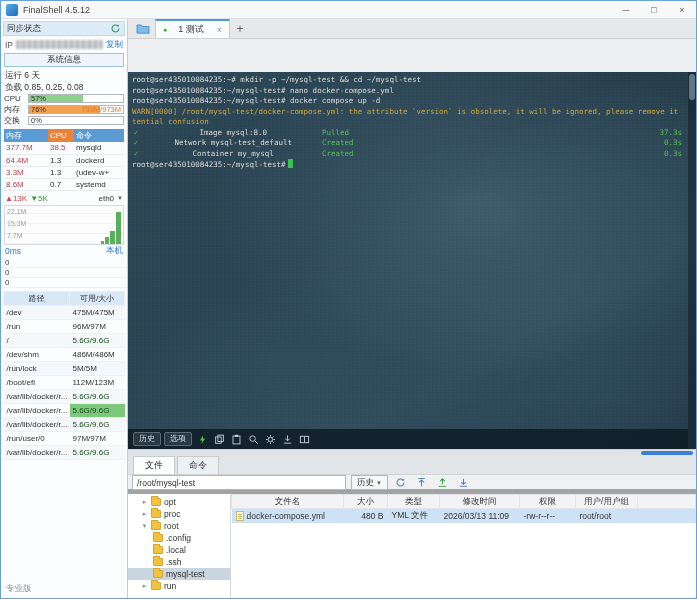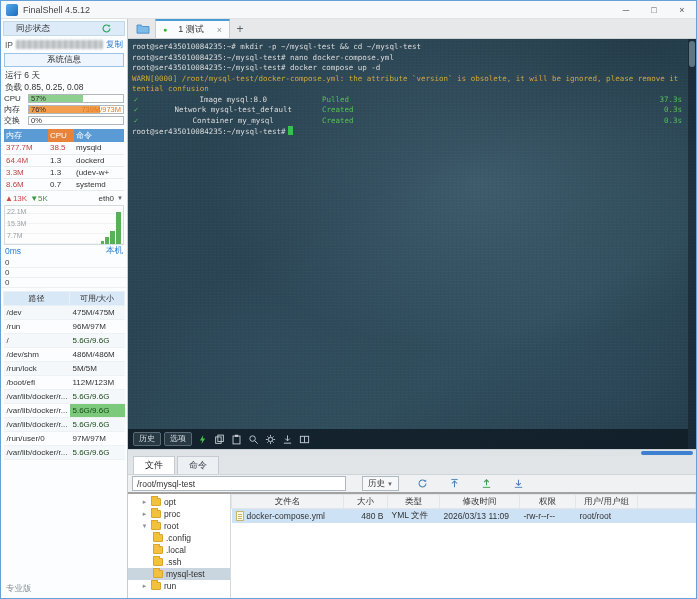--- a/index.html
+++ b/index.html
@@ -11,21 +11,21 @@
   .titlebar { height:18px; flex:none; display:flex; align-items:center; gap:5px; background:#f7f8f9; border-bottom:1px solid #e0e3e6; padding-left:5px; }
   .app-icon { width:12px; height:12px; border-radius:2px; background:linear-gradient(135deg,#56aaec,#1d6cbd); flex:none; }
   .title-text { font-size:9px; color:#444; }
   .win-controls { margin-left:auto; display:flex; height:100%; }
   .win-btn { width:28px; display:flex; align-items:center; justify-content:center; color:#555; font-size:9px; }
 
   .main-row { flex:1; display:flex; min-height:0; }
 
   
   .sidebar { width:127px; flex:none; background:#fcfdfe; border-right:1px solid #c6ccd1; display:flex; flex-direction:column; overflow:hidden; }
-  .sync-row { margin:2px 2px 1px 2px; height:15px; background:#dcebf7; border:1px solid #c2d9ec; display:flex; align-items:center; padding:0 12px; font-size:8.5px; }
+  .sync-row { margin:2px 2px 1px 2px; height:15px; background:#dcebf7; border:1px solid #c2d9ec; display:flex; align-items:center; padding:0 3px; font-size:8.5px; }
   .sync-row .sicon { margin-left:auto; display:flex; }
   .ip-row { display:flex; align-items:center; gap:3px; padding:1px 4px; height:15px; font-size:8.5px; color:#555; }
   .ip-blur { flex:1; height:9px; background:repeating-linear-gradient(90deg,#b9bcbf 0 3px,#cfd2d5 3px 6px); filter:blur(1.2px); border-radius:1px; }
   .copy-link { color:#2a7fd4; }
   .sysinfo { margin:1px 3px 2px 3px; height:14px; border:1px solid #9ec3e4; background:#eef5fc; display:flex; align-items:center; justify-content:center; font-size:8.5px; }
   .info-line { padding:1px 4px 0 4px; font-size:8.5px; color:#333; height:12px; overflow:hidden; white-space:nowrap; }
 
   .meter-row { display:flex; align-items:center; gap:2px; padding:0 3px; height:11px; }
   .mlabel { width:22px; font-size:8px; flex:none; }
   .meter { flex:1; height:9px; border:1px solid #b0b8be; background:#fff; position:relative; overflow:hidden; }
@@ -72,20 +72,21 @@
   .add-tab { width:20px; height:19px; display:flex; align-items:center; justify-content:center; color:#5a646a; font-size:12px; }
 
   
   .term { flex:1; position:relative; min-height:0; overflow:hidden;
     font-family:"DejaVu Sans Mono","Liberation Mono",monospace; font-size:7.5px; line-height:10.5px; color:#dcdcdc;
     background:
       radial-gradient(ellipse 420px 260px at 62% 35%, rgba(115,155,175,.30), transparent 65%),
       radial-gradient(ellipse 520px 320px at 25% 75%, rgba(70,105,125,.28), transparent 70%),
       radial-gradient(ellipse 300px 220px at 85% 85%, rgba(60,95,115,.30), transparent 70%),
       linear-gradient(150deg,#2e4a59 0%,#243c4a 40%,#2c4856 70%,#1f3442 100%);
+    margin-top: 33px;
   }
   .term::before { content:""; position:absolute; inset:0; pointer-events:none;
     background:repeating-linear-gradient(0deg,rgba(255,255,255,.015) 0 1px,transparent 1px 3px),
                repeating-linear-gradient(90deg,rgba(0,0,0,.025) 0 1px,transparent 1px 4px); }
   .term-lines { position:relative; z-index:1; padding:3px 14px 0 4px; }
   .tline { white-space:pre; overflow:hidden; }
   .rline { display:flex; }
   .warn { color:#cfa83c; }
   .ok { color:#53c253; }
   .rname { white-space:pre; width:182px; flex:none; overflow:hidden;text-align:center; }
@@ -104,21 +105,21 @@
   .vthumb { position:absolute; top:2px; left:1px; width:6px; height:26px; background:#5f7684; border-radius:3px; }
 
   .hscroll { height:7px; flex:none; background:#dfe3e6; border-top:1px solid #cbd1d5; position:relative; }
   .hthumb { position:absolute; right:3px; top:1px; width:52px; height:4px; background:#3d7fd0; border-radius:2px; }
 
   
   .bottom { height:142px; flex:none; display:flex; flex-direction:column; background:#eceef0; }
   .ftabs { height:19px; flex:none; background:#e2e5e8; display:flex; align-items:flex-end; padding-left:5px; gap:2px; border-bottom:1px solid #cfd4d8; }
   .ftab { height:18px; padding:0 11px; display:flex; align-items:center; font-size:9px; border:1px solid #c5cbd0; border-bottom:none; background:#edf0f2; color:#445; }
   .ftab.active { background:#fff; color:#222; }
-  .pathrow { height:19px; flex:none; display:flex; align-items:center; gap:16px; padding:0 4px; background:#eff1f3; border-bottom:2px solid #a3a3a3; }
+  .pathrow { height:19px; flex:none; display:flex; gap:5px; padding:0 4px; background:#eff1f3; border-bottom:5px solid #a3a3a3; }
   .path-input { width:214px; height:15px; background:#fff; border:1px solid #aeb8c0; display:flex; align-items:center; padding:0 4px; font-size:8.5px; color:#333; }
   .hist-btn { height:15px; border:1px solid #aeb8c0; background:#f6f8f9; display:flex; align-items:center; gap:2px; padding:0 5px; font-size:8.5px; }
   .tbtn { width:16px; height:15px; display:flex; align-items:center; justify-content:center; border:1px solid transparent; }
   .tbtn svg { width:11px; height:11px; }
 
   .fcontent { flex:1; display:flex; min-height:0; background:#fff; }
   .tree { width:103px; flex:none; border-right:1px solid #d4d9dd; padding-top:2px; overflow:hidden; }
   .titem { height:12px; display:flex; align-items:center; gap:3px; font-size:8.5px; color:#333; padding-left:13px; white-space:nowrap; }
   .titem.lvl2 { padding-left:25px; }
   .titem.sel { background:#c9d5df; }

